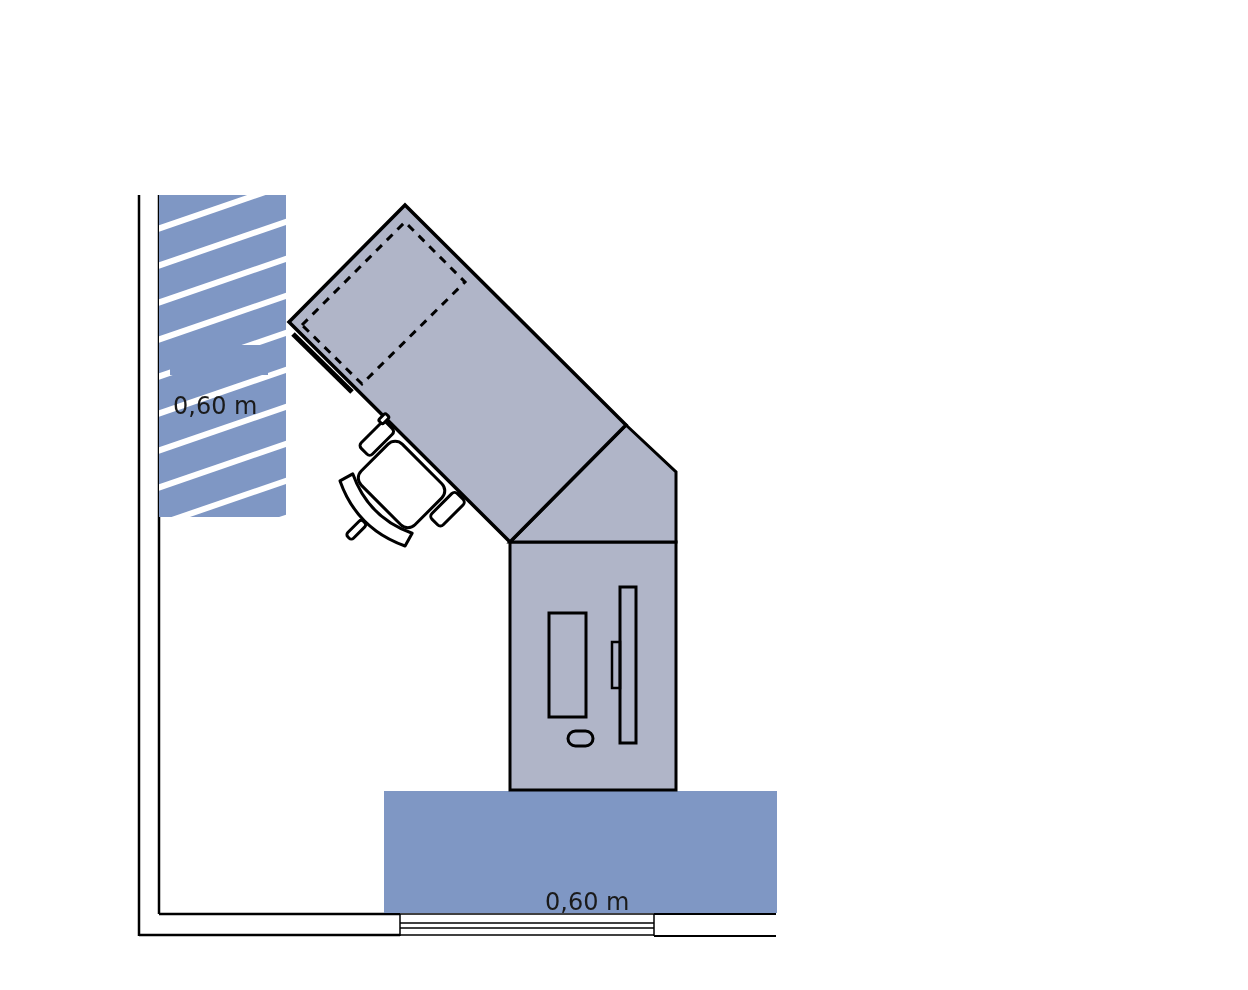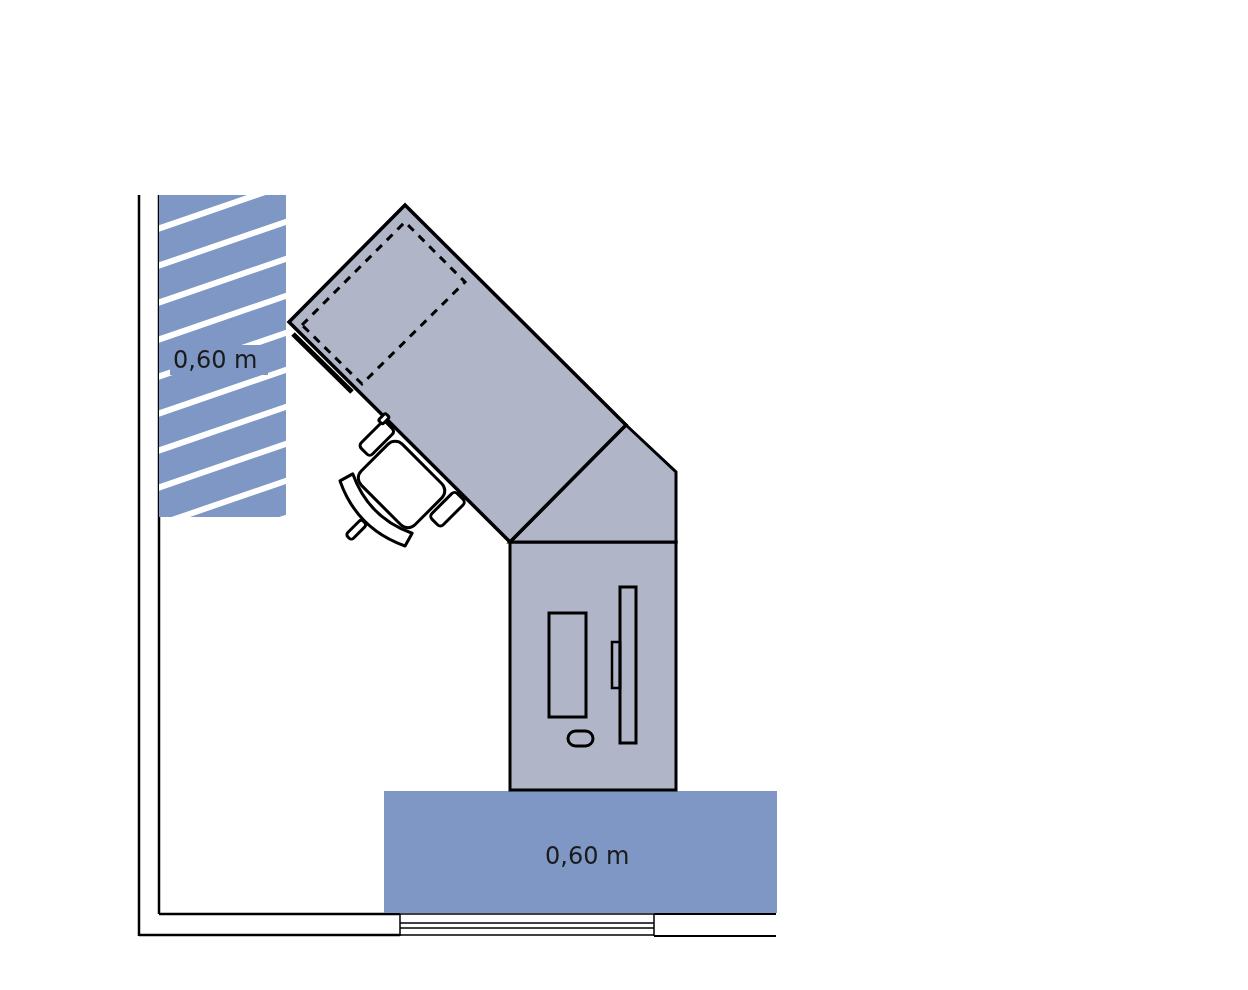--- a/index.html
+++ b/index.html
@@ -1,20 +1,20 @@
 <!DOCTYPE html>
 <html><head>
 <meta charset="utf-8">
 <style>
   html, body { margin: 0; padding: 0; background: #ffffff; }
   body { width: 1248px; height: 990px; position: relative; overflow: hidden;
          font-family: "DejaVu Sans", sans-serif; }
   svg { position: absolute; left: 0; top: 0; }
   .label { position: absolute; font-size: 24px; color: #1a1a1a;
-           font-family: "DejaVu Sans", sans-serif; white-space: nowrap; }
+           font-family: "DejaVu Sans", sans-serif; white-space: nowrap; margin-top: 46px; }
 </style>
 </head>
 <body>
 
 <svg width="1248" height="990" viewBox="0 0 1248 990">
   <defs>
     <clipPath id="hatchClip">
       <rect x="159" y="195" width="127" height="322"></rect>
     </clipPath>
   </defs>

